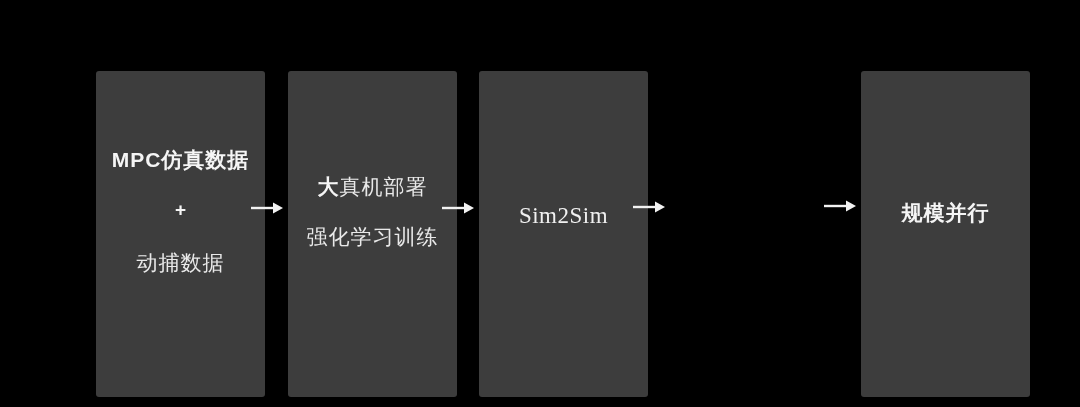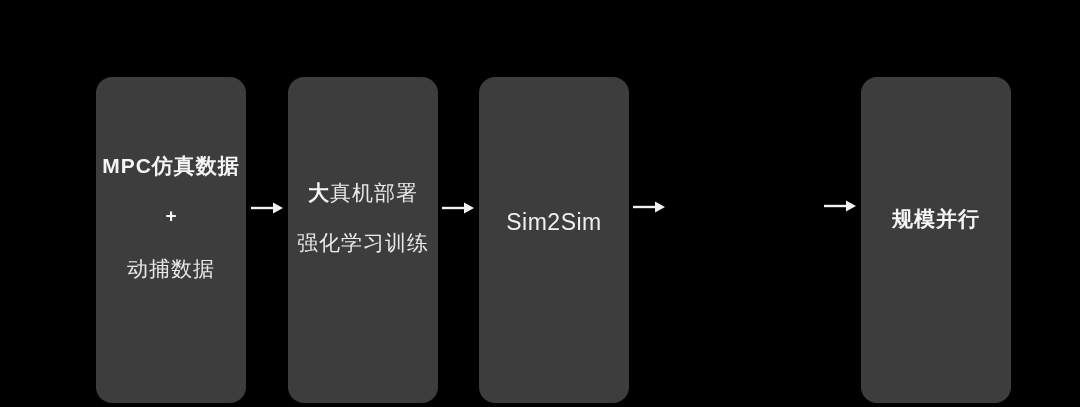--- a/index.html
+++ b/index.html
@@ -12,42 +12,43 @@
   html,body{margin:0;padding:0;background:var(--canvas-bg);}
   .stage{
     position:relative;
     width:1080px;height:407px;
     background:var(--canvas-bg);
     overflow:hidden;
     font-family:"Liberation Sans","DejaVu Sans",sans-serif;
   }
   .box{
     position:absolute;
-    top:77px;
+    top:71px;
     width:150px;height:326px;
     background:var(--box-fill);
-    border-radius:16px;
+    border-radius:3px;
+    padding-left:19px;
   }
   .line{
     position:absolute;
     left:0;width:100%;
     text-align:center;
     transform:translateY(-50%);
     color:var(--text-secondary);
     font-size:21px;
     letter-spacing:1px;
     white-space:nowrap;
   }
   .line.bold{
     font-weight:700;
     color:var(--text-primary);
   }
   .line .lead-bold{font-weight:700;color:var(--text-primary);}
   .line.plus{font-size:19px;font-weight:700;color:var(--text-primary);letter-spacing:0;}
-  .line.latin{font-size:23px;letter-spacing:0.5px;color:#f0f0f0;}
+  .line.latin{font-size:23px;letter-spacing:0.5px;color:#f0f0f0;font-family:Liberation Serif, serif;}
   .arrow{
     position:absolute;
     color:var(--arrow-color);
   }
 </style>
 </head>
 <body>
 
 <div class="stage">
 

